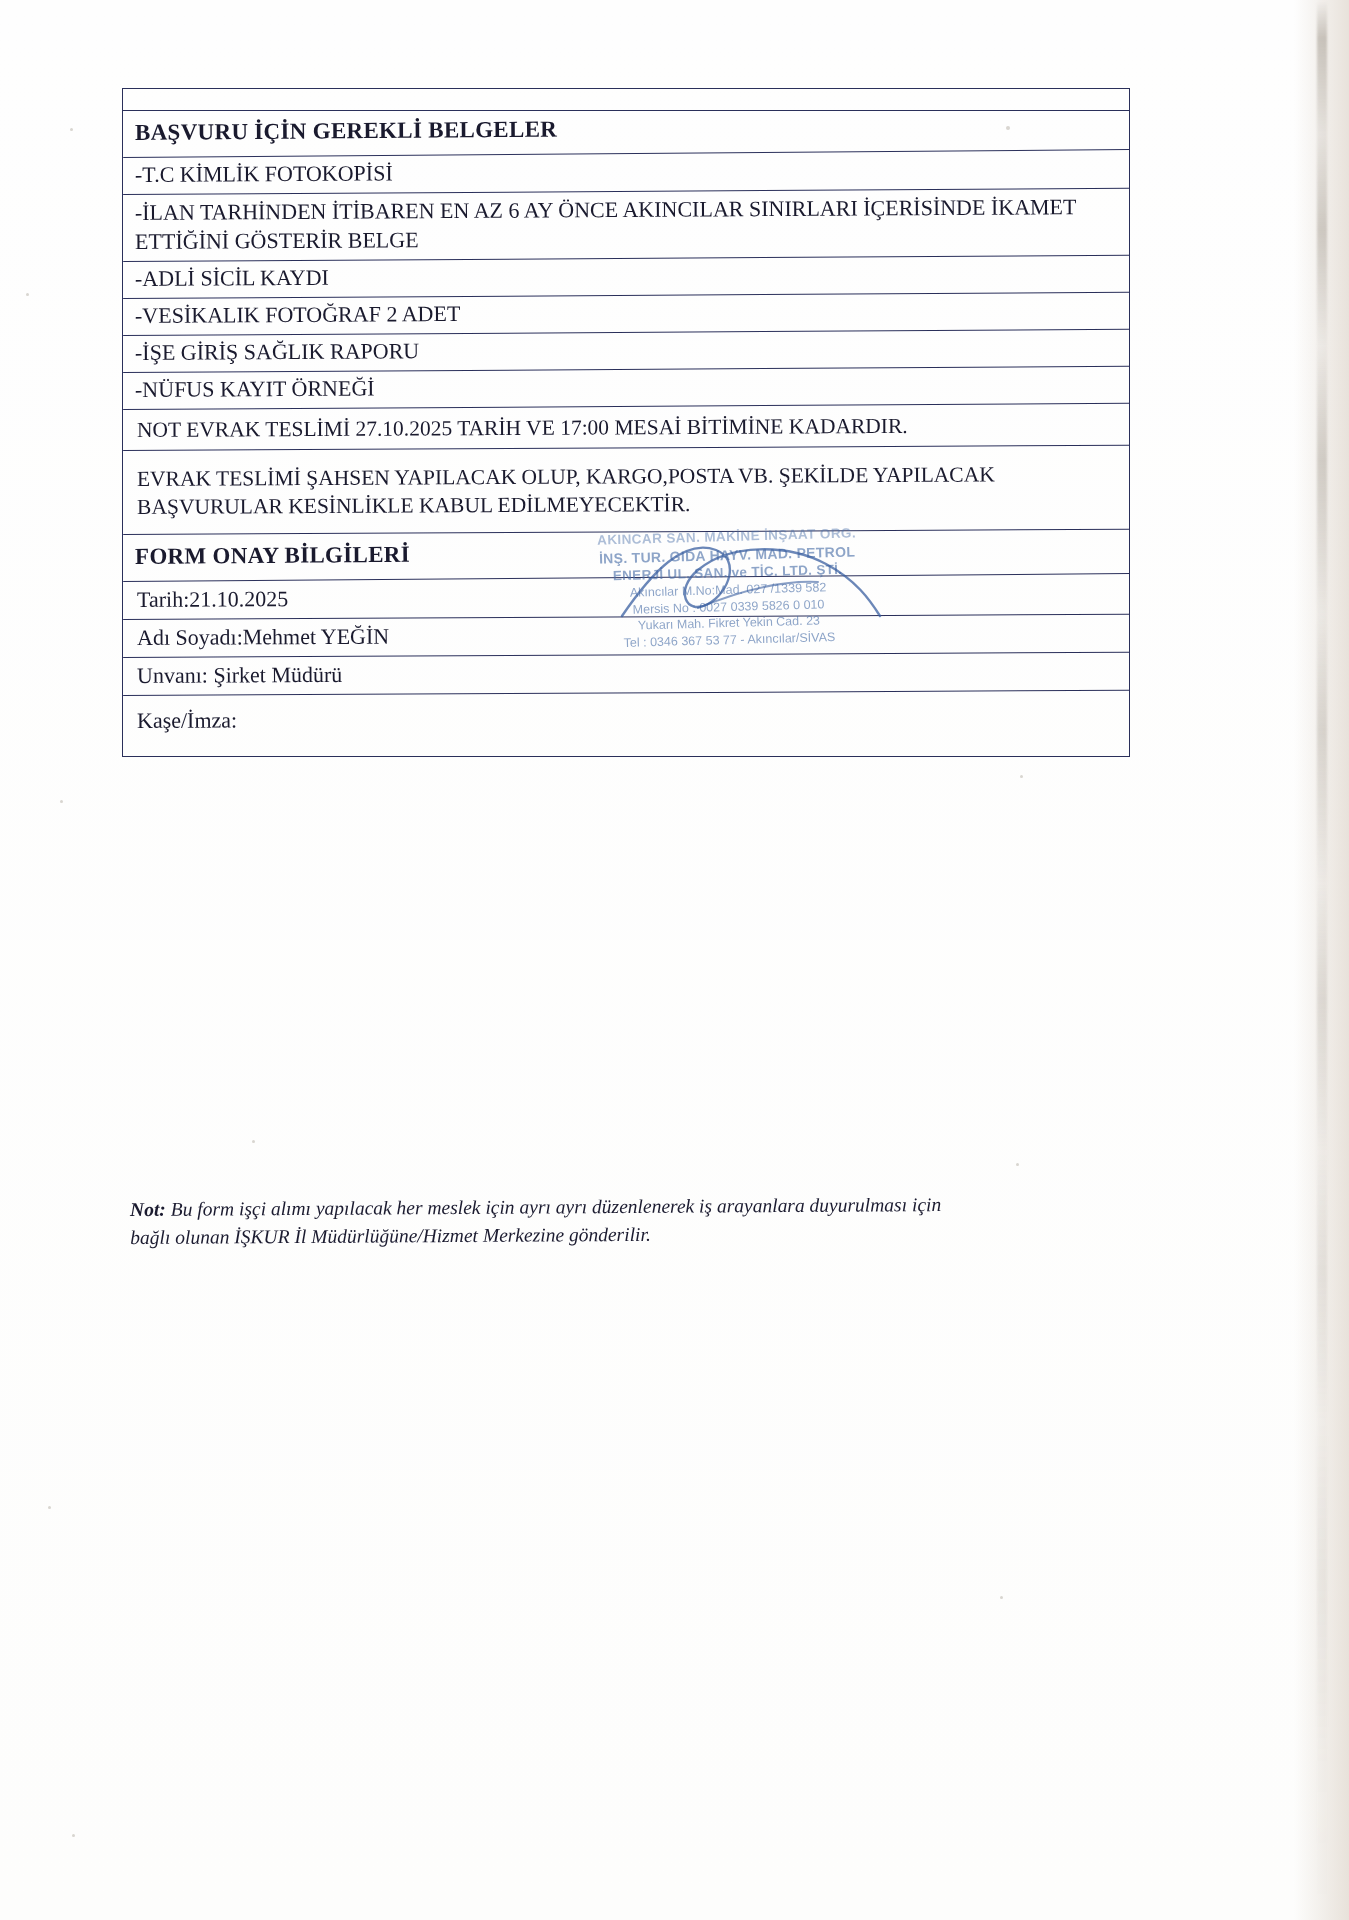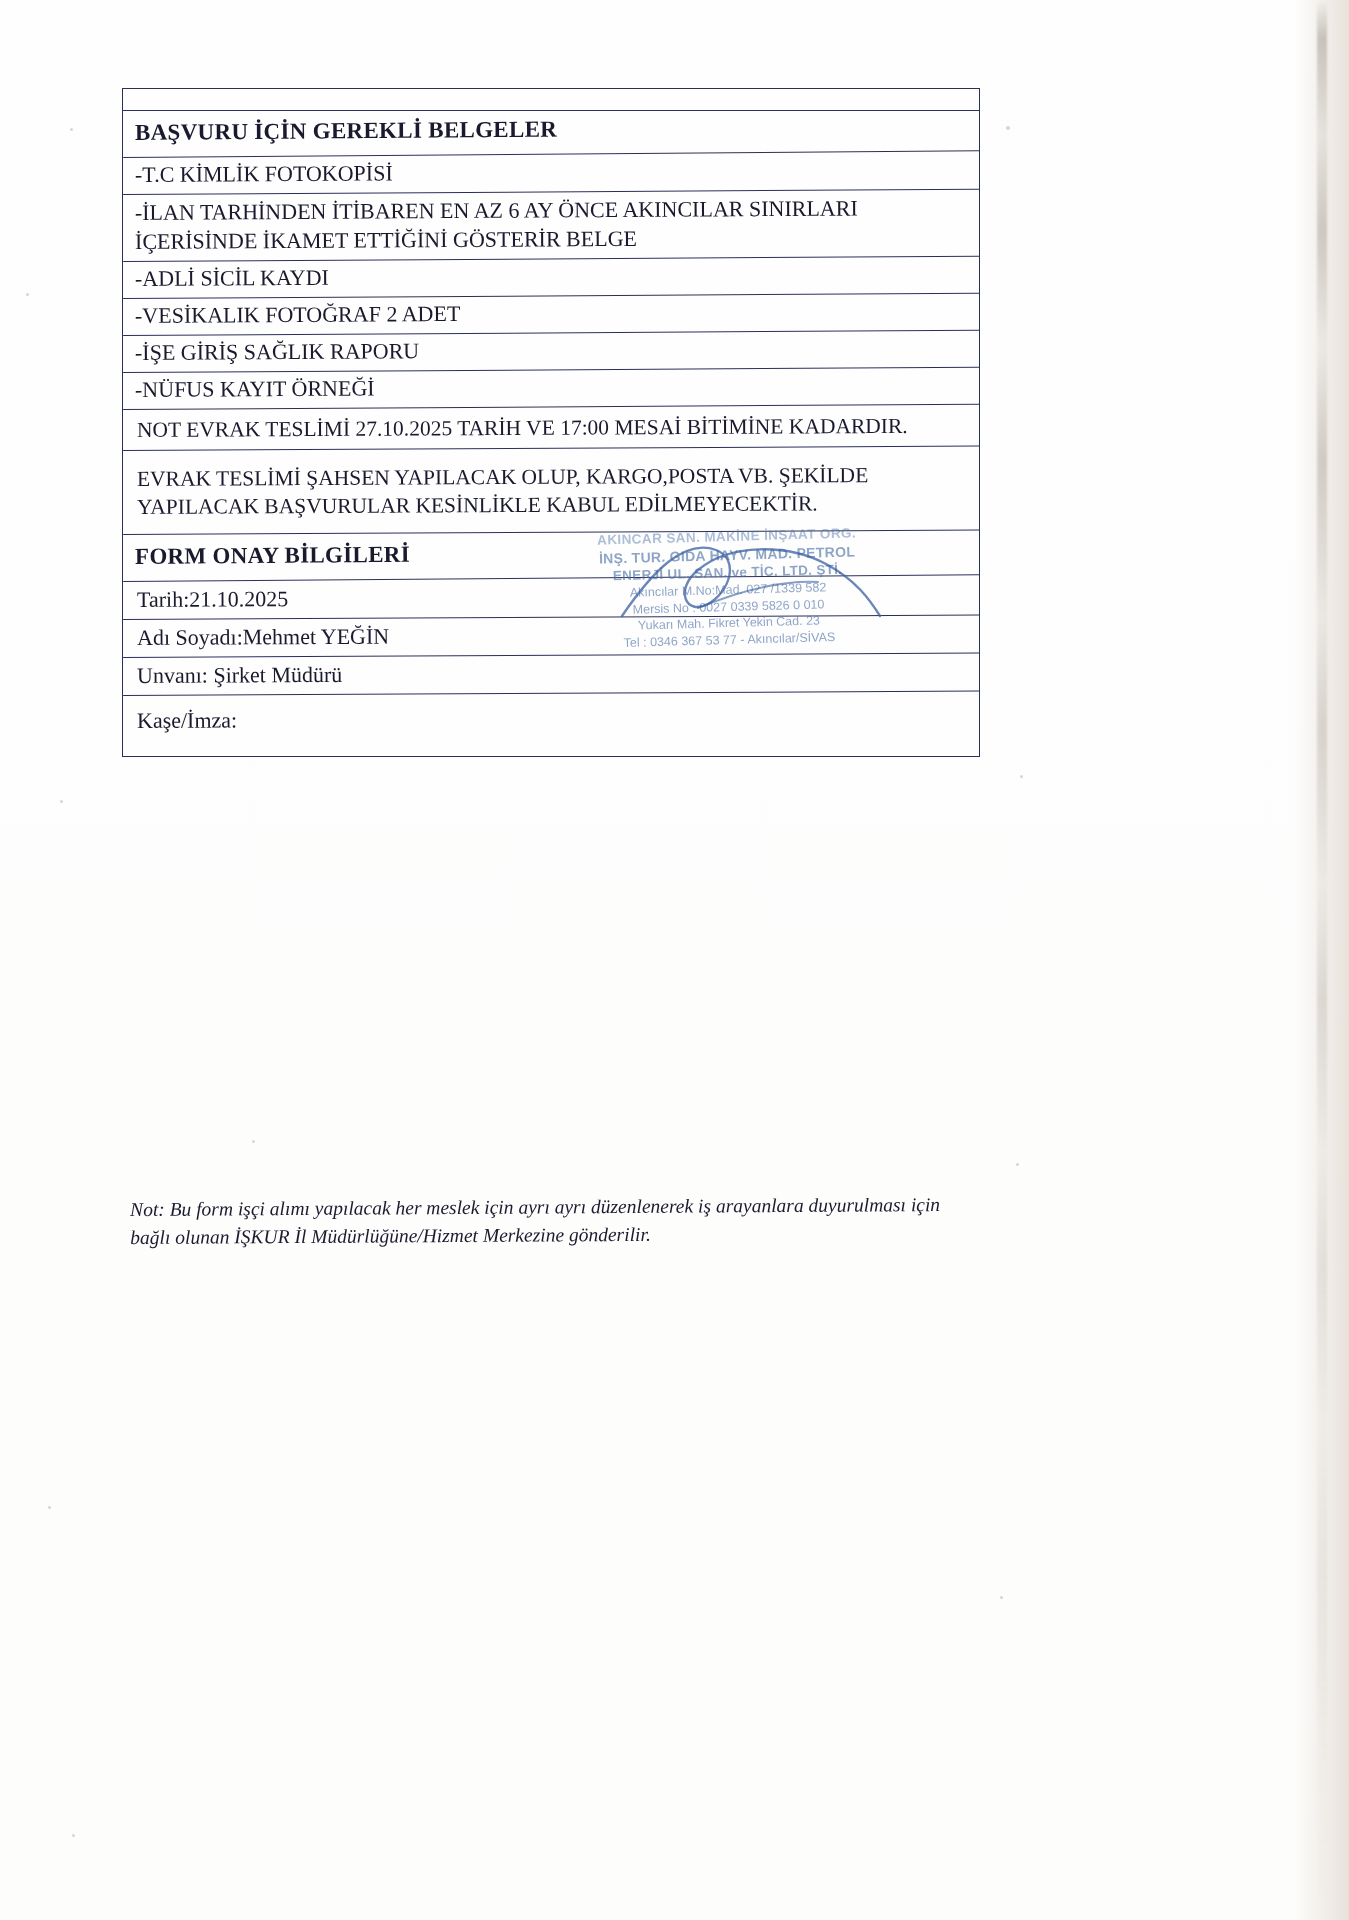--- a/index.html
+++ b/index.html
@@ -54,21 +54,21 @@
     background: #b9b4ab;
     border-radius: 50%;
     opacity: .55;
   }
 
   
   .form-table {
     position: absolute;
     left: 122px;
     top: 88px;
-    width: 858px;
+    width: 1008px;
     border: 1.5px solid #2a2f5a;
     box-sizing: border-box;
     background: rgba(255,255,255,0.0);
   }
   .row {
     border-bottom: 1px solid #2a2f5a;
     box-sizing: border-box;
     padding: 2px 10px 3px 10px;
     position: relative;
   }
@@ -161,21 +161,21 @@
     top: 1196px;
     width: 845px;
     font-family: "Liberation Serif", serif;
     font-style: italic;
     font-size: 19.5px;
     line-height: 1.45;
     color: #1b1b30;
     transform: rotate(-0.35deg);
     transform-origin: left top;
   }
-  .footnote b { font-style: italic; font-weight: normal; }
+  .footnote b { font-style: italic; font-weight: bold; }
 </style>
 </head>
 <body>
 
 <div class="page-scan"></div>
 <div class="edge-smudge"></div>
 
 <div class="speck" style="left:70px; top:128px; width:3px; height:3px;"></div>
 <div class="speck" style="left:1006px; top:126px; width:4px; height:4px;"></div>
 <div class="speck" style="left:26px; top:293px; width:3px; height:3px;"></div>

